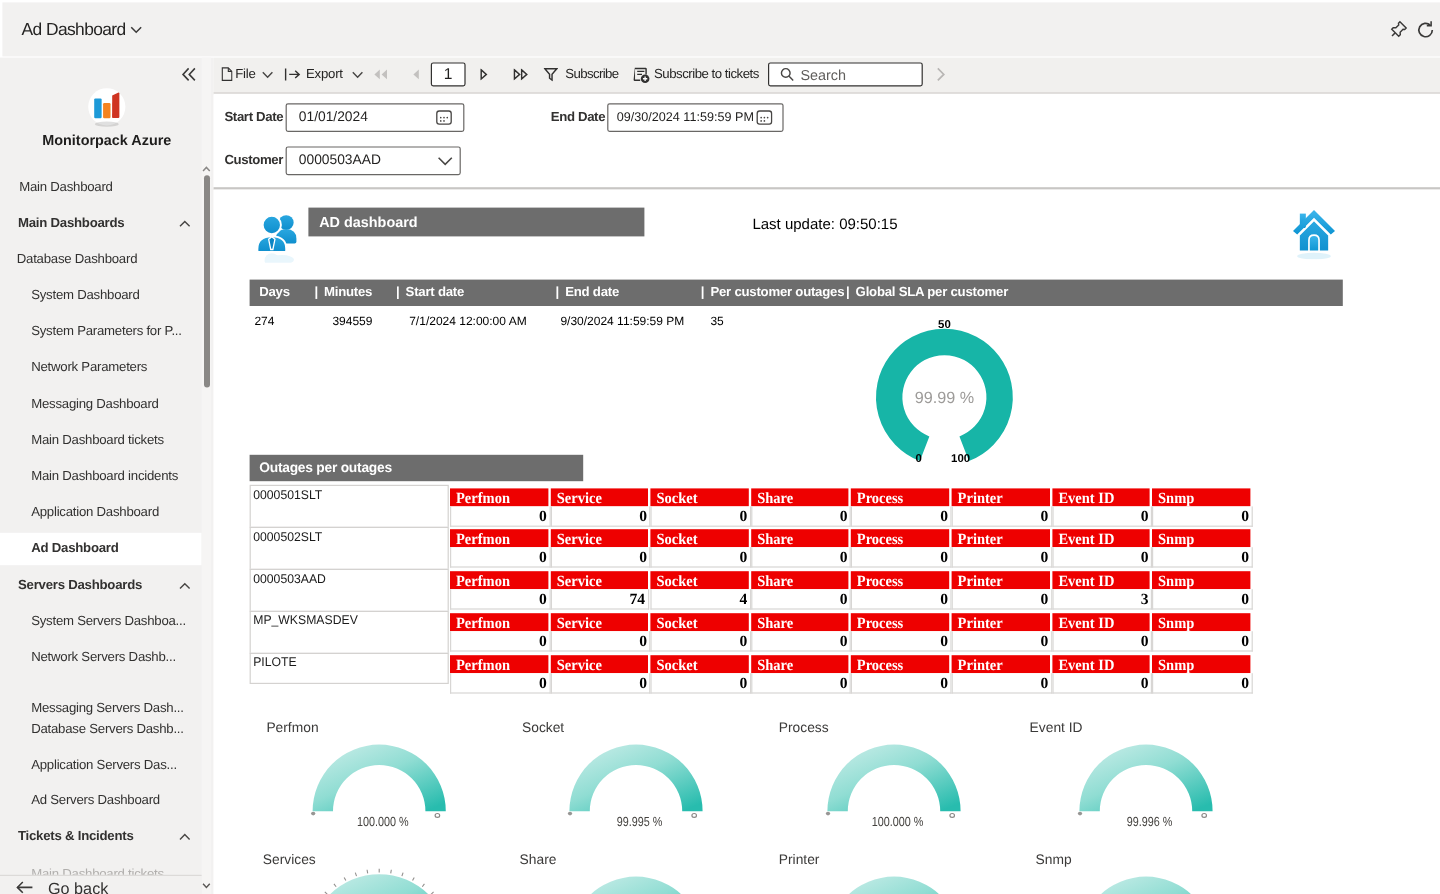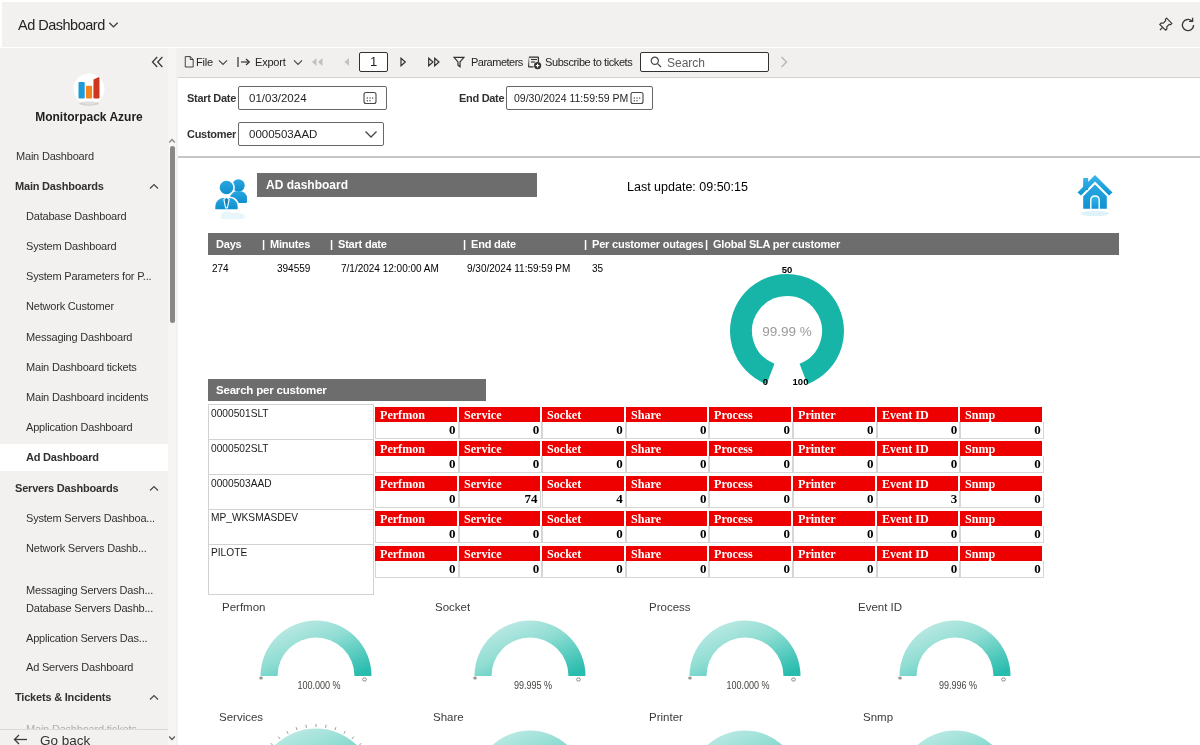--- a/index.html
+++ b/index.html
@@ -58,24 +58,24 @@
 <rect x="13.9" y="12.8" width="6.2" height="12.7" rx="1" fill="#f5831f"></rect>
 <path d="M21.5,6.5 L26.3,4.2 Q27.3,3.9 27.5,5 L27.5,24.5 Q27.5,25.4 26.5,25.4 L22.5,25.4 Q21.4,25.4 21.4,24.4 Z" fill="#cf3421"></path>
 </svg>
 <div class="abs" style="left:0;top:110px;width:178px;text-align:center;font-size:12px;font-weight:bold;color:#1f1e1d">Monitorpack Azure</div>
 
 <div class="mi" style="left:16px;top:150px">Main Dashboard</div>
 <div class="mi mib" style="left:15px;top:180px">Main Dashboards</div>
 <svg class="abs" style="left:149px;top:183px" width="10" height="7" viewBox="0 0 10 7">
     <polyline points="1,5.5 5,1.5 9,5.5" fill="none" stroke="#484644" stroke-width="1.2"></polyline>
   </svg>
-<div class="mi" style="left:26px;top:210px">Database Dashboard</div>
+<div class="mi" style="left:14px;top:210px">Database Dashboard</div>
 <div class="mi" style="left:26px;top:240px">System Dashboard</div>
 <div class="mi" style="left:26px;top:270px">System Parameters for P...</div>
-<div class="mi" style="left:26px;top:300px">Network Customer</div>
+<div class="mi" style="left:26px;top:300px">Network Parameters</div>
 <div class="mi" style="left:26px;top:331px">Messaging Dashboard</div>
 <div class="mi" style="left:26px;top:361px">Main Dashboard tickets</div>
 <div class="mi" style="left:26px;top:391px">Main Dashboard incidents</div>
 <div class="mi" style="left:26px;top:421px">Application Dashboard</div>
 <div class="abs" style="left:0;top:444px;width:168px;height:27px;background:#fff"></div>
 <div class="mi mib" style="left:26px;top:451px">Ad Dashboard</div>
 <div class="mi mib" style="left:15px;top:482px">Servers Dashboards</div>
 <svg class="abs" style="left:149px;top:485px" width="10" height="7" viewBox="0 0 10 7">
     <polyline points="1,5.5 5,1.5 9,5.5" fill="none" stroke="#484644" stroke-width="1.2"></polyline>
   </svg>
@@ -137,21 +137,21 @@
 <svg class="abs" style="left:399px;top:57px" width="8" height="10" viewBox="0 0 8 10">
     <path d="M2,1.2 L6.3,5 L2,8.8 Z" fill="none" stroke="#323130" stroke-width="1.2"></path>
   </svg>
 <svg class="abs" style="left:427px;top:57px" width="14" height="10" viewBox="0 0 14 10">
     <path d="M1.7,1.2 L6,5 L1.7,8.8 Z M7.7,1.2 L12,5 L7.7,8.8 Z" fill="none" stroke="#323130" stroke-width="1.2"></path>
   </svg>
 
 <svg class="abs" style="left:453px;top:56px" width="12" height="12" viewBox="0 0 14 14" fill="none" stroke="#323130" stroke-width="1.4">
 <path d="M1.2,1.5 h11.6 l-4.6,5.4 v5.6 l-2.4,-1.8 v-3.8 z"></path>
 </svg>
-<div class="tbt" style="left:471px;letter-spacing:-0.5px">Parameters</div>
+<div class="tbt" style="left:471px;letter-spacing:-0.5px">Subscribe</div>
 
 <svg class="abs" style="left:527px;top:55px" width="15" height="15" viewBox="0 0 15 15">
 <path d="M2,1.5 h9 a1,1 0 0 1 1,1 v4.5 h-1.2 v-4.3 h-8.6 v8.6 h4.3 v1.2 h-4.5 a1,1 0 0 1 -1,-1 z" fill="#323130"></path>
 <line x1="4" y1="4.5" x2="10" y2="4.5" stroke="#323130" stroke-width="1.1"></line>
 <line x1="4" y1="7" x2="8" y2="7" stroke="#323130" stroke-width="1.1"></line>
 <circle cx="10.6" cy="10.6" r="3.6" fill="#323130"></circle>
 <line x1="10.6" y1="8.8" x2="10.6" y2="12.4" stroke="#fff" stroke-width="1.1"></line>
 <line x1="8.8" y1="10.6" x2="12.4" y2="10.6" stroke="#fff" stroke-width="1.1"></line>
 </svg>
 <div class="tbt" style="left:545px;letter-spacing:-0.4px">Subscribe to tickets</div>
@@ -160,21 +160,21 @@
 <svg class="abs" style="left:650px;top:56px" width="12" height="12" viewBox="0 0 12 12" fill="none" stroke="#484644" stroke-width="1.2">
 <circle cx="4.8" cy="4.8" r="3.6"></circle>
     <line x1="7.6" y1="7.6" x2="11" y2="11"></line>
 </svg>
 <div class="abs" style="left:667px;top:56px;font-size:12px;color:#605e5c">Search</div>
 <svg class="abs" style="left:780px;top:56px" width="8" height="12" viewBox="0 0 8 12">
     <polyline points="1.5,1 6.5,6 1.5,11" fill="none" stroke="#b8b6b4" stroke-width="1.4"></polyline>
   </svg>
 <div id="params" class="abs"></div>
 <div class="plabel" style="left:187px;top:92px">Start Date</div>
-<div class="pbox" style="left:238px;top:86px;width:149px">01/03/2024</div>
+<div class="pbox" style="left:238px;top:86px;width:149px">01/01/2024</div>
 <svg class="abs" style="left:363px;top:91px" width="14" height="14" viewBox="0 0 14 14" fill="none" stroke="#484644" stroke-width="1.1">
 <rect x="1" y="1.5" width="12" height="11" rx="2"></rect>
 <circle cx="4.3" cy="7" r="0.7" fill="#484644" stroke="none"></circle>
     <circle cx="7" cy="7" r="0.7" fill="#484644" stroke="none"></circle>
     <circle cx="9.7" cy="7" r="0.7" fill="#484644" stroke="none"></circle>
 <circle cx="4.3" cy="9.8" r="0.7" fill="#484644" stroke="none"></circle>
     <circle cx="7" cy="9.8" r="0.7" fill="#484644" stroke="none"></circle>
 </svg>
 <div class="plabel" style="left:459px;top:92px">End Date</div>
 <div class="pbox" style="left:506px;top:86px;width:147px;padding-left:7px;font-size:10.5px">09/30/2024 11:59:59 PM</div>
@@ -254,21 +254,21 @@
 </div>
 
 <svg class="abs" style="left:727px;top:263px" width="120" height="128" viewBox="0 0 120 128">
 <path d="M 43.52 110.94 A 46 46 0 1 1 76.48 110.94" fill="none" stroke="#17b5a7" stroke-width="22"></path>
 <text x="60" y="10" font-size="9.5" font-weight="bold" fill="#000" text-anchor="middle" font-family="Liberation Sans">50</text>
 <text x="38.5" y="122" font-size="9.5" font-weight="bold" fill="#000" text-anchor="middle" font-family="Liberation Sans">0</text>
 <text x="73.5" y="122" font-size="9.5" font-weight="bold" fill="#000" text-anchor="middle" font-family="Liberation Sans">100</text>
 <text x="60" y="73" font-size="13.5" fill="#9d9b99" text-anchor="middle" font-family="Liberation Sans">99.99 %</text>
 </svg>
 
-<div class="gbar" style="left:208px;top:379px;width:278px;height:22px;font-size:11.5px;letter-spacing:-0.2px;line-height:22px;padding-left:8px">Search per customer</div>
+<div class="gbar" style="left:208px;top:379px;width:278px;height:22px;font-size:11.5px;letter-spacing:-0.2px;line-height:22px;padding-left:8px">Outages per outages</div>
 <div class="cname" style="left:208px;top:404.2px;width:165.5px;height:36.3px"><span>0000501SLT</span></div>
 <div class="rcell" style="left:375.0px;top:406.5px;width:81.6px;height:15px;line-height:15px"><span>Perfmon</span></div>
 <div class="rcell" style="left:458.6px;top:406.5px;width:81.6px;height:15px;line-height:15px"><span>Service</span></div>
 <div class="rcell" style="left:542.2px;top:406.5px;width:81.6px;height:15px;line-height:15px"><span>Socket</span></div>
 <div class="rcell" style="left:625.8px;top:406.5px;width:81.6px;height:15px;line-height:15px"><span>Share</span></div>
 <div class="rcell" style="left:709.4px;top:406.5px;width:81.6px;height:15px;line-height:15px"><span>Process</span></div>
 <div class="rcell" style="left:793.0px;top:406.5px;width:81.6px;height:15px;line-height:15px"><span>Printer</span></div>
 <div class="rcell" style="left:876.6px;top:406.5px;width:81.6px;height:15px;line-height:15px"><span>Event ID</span></div>
 <div class="rcell" style="left:960.2px;top:406.5px;width:81.6px;height:15px;line-height:15px"><span>Snmp</span></div>
 <div class="vcell" style="left:375.0px;top:421.5px;width:83.6px;height:17px;line-height:16px">0</div>
@@ -323,21 +323,21 @@
 <div class="rcell" style="left:876.6px;top:511.2px;width:81.6px;height:15px;line-height:15px"><span>Event ID</span></div>
 <div class="rcell" style="left:960.2px;top:511.2px;width:81.6px;height:15px;line-height:15px"><span>Snmp</span></div>
 <div class="vcell" style="left:375.0px;top:526.2px;width:83.6px;height:17px;line-height:16px">0</div>
 <div class="vcell" style="left:458.6px;top:526.2px;width:83.6px;height:17px;line-height:16px">0</div>
 <div class="vcell" style="left:542.2px;top:526.2px;width:83.6px;height:17px;line-height:16px">0</div>
 <div class="vcell" style="left:625.8px;top:526.2px;width:83.6px;height:17px;line-height:16px">0</div>
 <div class="vcell" style="left:709.4px;top:526.2px;width:83.6px;height:17px;line-height:16px">0</div>
 <div class="vcell" style="left:793.0px;top:526.2px;width:83.6px;height:17px;line-height:16px">0</div>
 <div class="vcell" style="left:876.6px;top:526.2px;width:83.6px;height:17px;line-height:16px">0</div>
 <div class="vcell" style="left:960.2px;top:526.2px;width:83.6px;height:17px;line-height:16px">0</div>
-<div class="cname" style="left:208px;top:543.8px;width:165.5px;height:51px"><span>PILOTE</span></div>
+<div class="cname" style="left:208px;top:543.8px;width:165.5px;height:26px"><span>PILOTE</span></div>
 <div class="rcell" style="left:375.0px;top:546.1px;width:81.6px;height:15px;line-height:15px"><span>Perfmon</span></div>
 <div class="rcell" style="left:458.6px;top:546.1px;width:81.6px;height:15px;line-height:15px"><span>Service</span></div>
 <div class="rcell" style="left:542.2px;top:546.1px;width:81.6px;height:15px;line-height:15px"><span>Socket</span></div>
 <div class="rcell" style="left:625.8px;top:546.1px;width:81.6px;height:15px;line-height:15px"><span>Share</span></div>
 <div class="rcell" style="left:709.4px;top:546.1px;width:81.6px;height:15px;line-height:15px"><span>Process</span></div>
 <div class="rcell" style="left:793.0px;top:546.1px;width:81.6px;height:15px;line-height:15px"><span>Printer</span></div>
 <div class="rcell" style="left:876.6px;top:546.1px;width:81.6px;height:15px;line-height:15px"><span>Event ID</span></div>
 <div class="rcell" style="left:960.2px;top:546.1px;width:81.6px;height:15px;line-height:15px"><span>Snmp</span></div>
 <div class="vcell" style="left:375.0px;top:561.1px;width:83.6px;height:17px;line-height:16px">0</div>
 <div class="vcell" style="left:458.6px;top:561.1px;width:83.6px;height:17px;line-height:16px">0</div>

